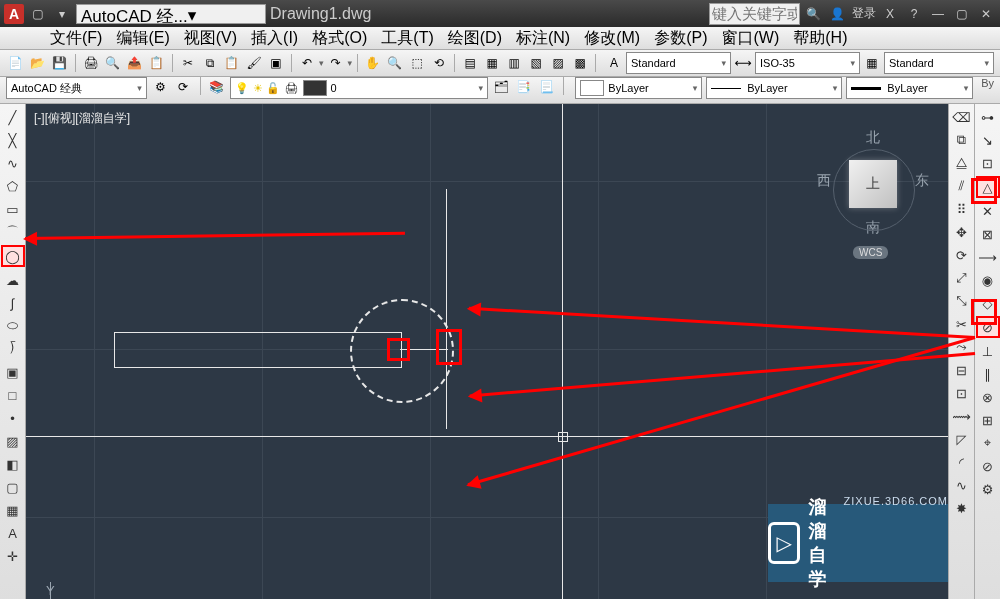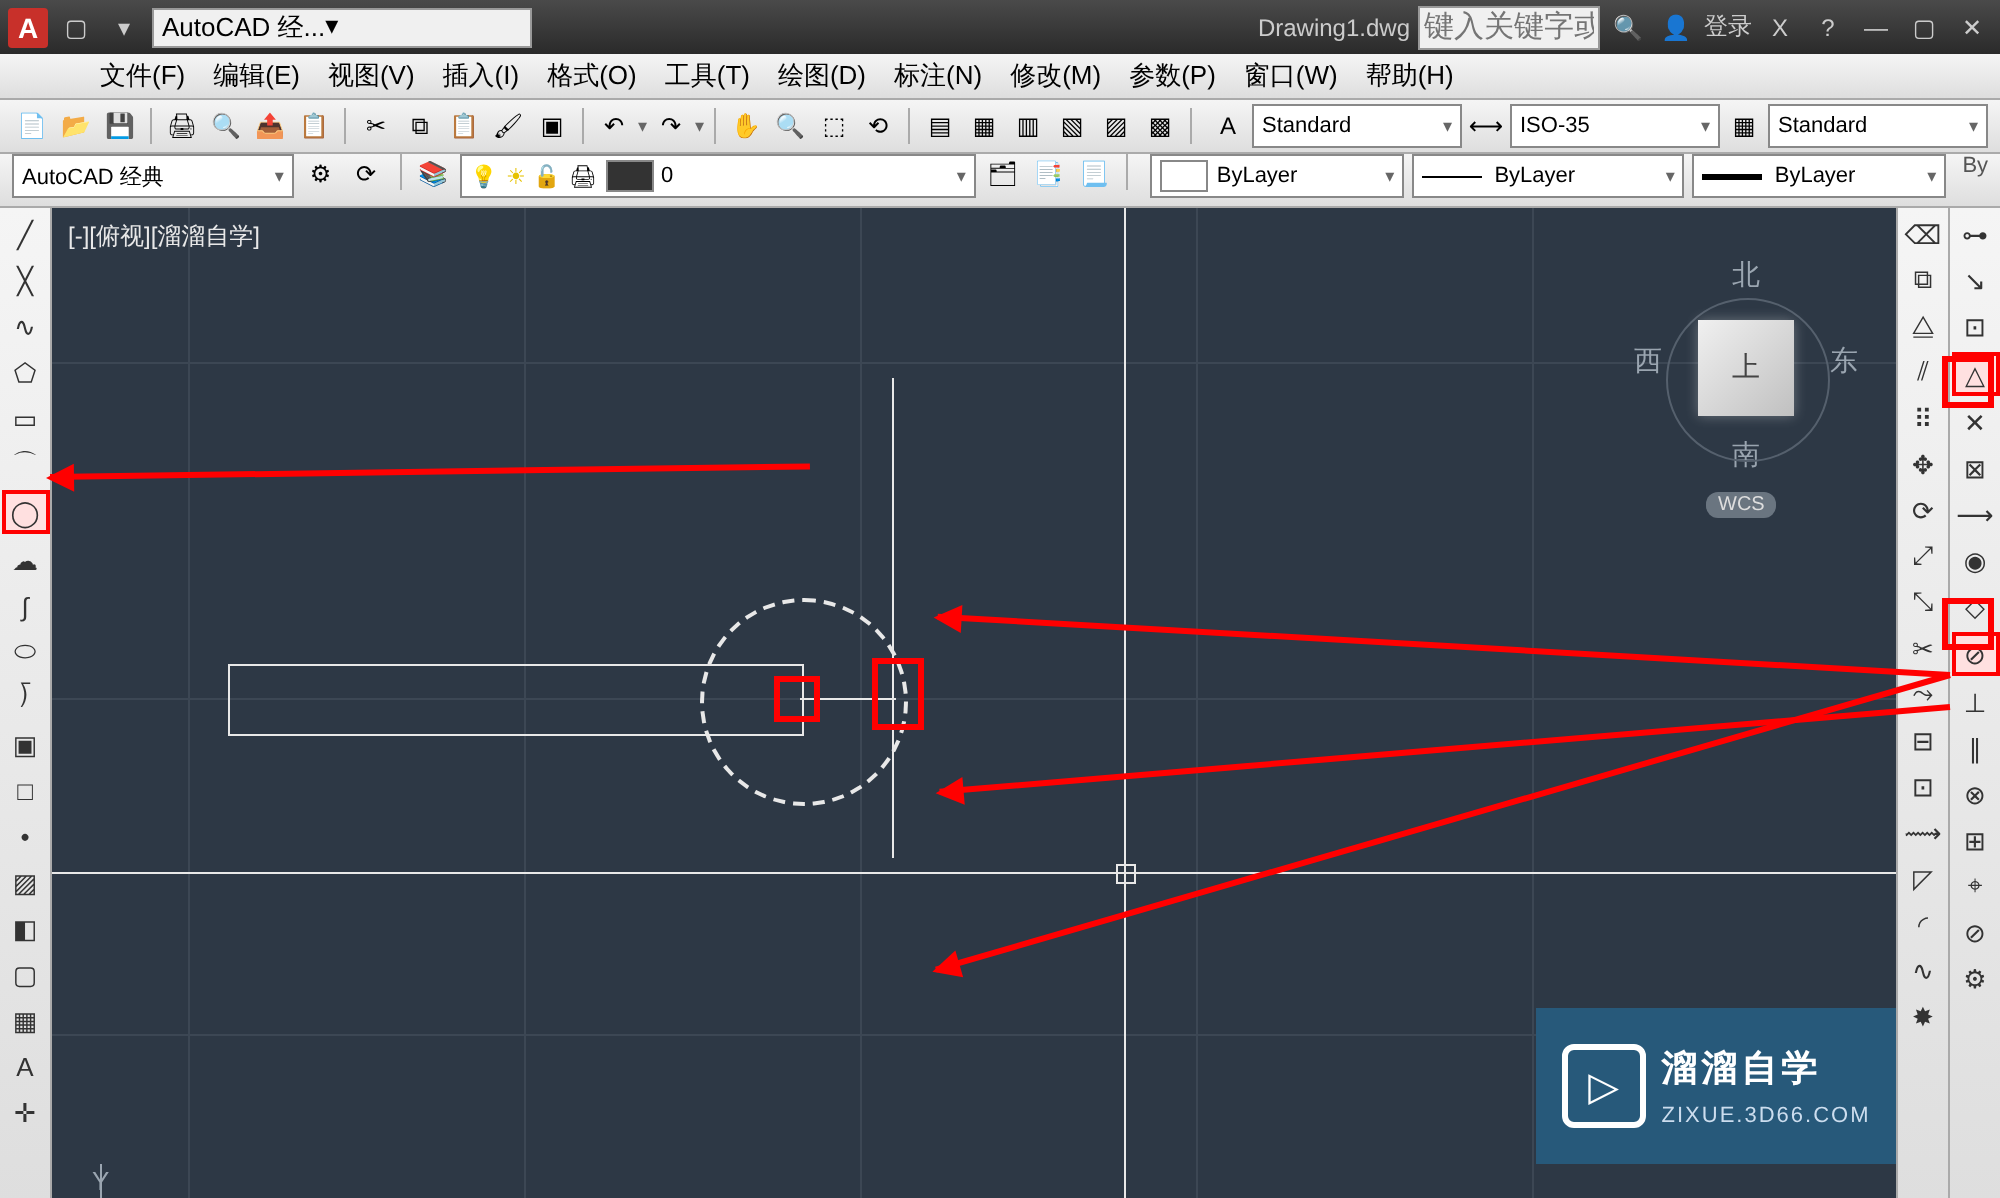--- a/index.html
+++ b/index.html
@@ -1,23 +1,23 @@
 <!DOCTYPE html>
 <html><head>
 <meta charset="utf-8">
 <style>
 html,body{margin:0;padding:0;width:1000px;height:599px;overflow:hidden;font-family:"Microsoft YaHei",SimSun,Arial,sans-serif;font-size:12px;background:#e8e8e8;color:#000}
 .titlebar{height:27px;background:linear-gradient(to bottom,#4a4a4a,#2a2a2a);display:flex;align-items:center;padding:0 4px;gap:4px}
 .app-logo{width:20px;height:20px;background:#c8302a;border-radius:2px;display:flex;align-items:center;justify-content:center;color:#fff;font-weight:bold;font-size:14px}
-.title-combo{width:180px;height:18px;background:#f0f0f0;border:1px solid #999;font-size:13px;display:flex;align-items:flex-start;padding:0 4px}
-.title-bg{flex:1;color:#ccc;text-align:right;font-size:12px}
+.title-combo{width:180px;height:18px;background:#f0f0f0;border:1px solid #999;font-size:17px;display:flex;align-items:flex-start;padding:0 4px}
+.title-bg{flex:1;color:#ccc;text-align:left;font-size:16px}
 .title-search{width:85px;height:18px;background:#f0f0f0;border:1px solid #999;font-size:15px}
 .title-btn{width:20px;height:20px;display:flex;align-items:center;justify-content:center;color:#ccc}
 .menubar{height:22px;background:linear-gradient(to bottom,#f5f5f5,#dedede);display:flex;align-items:center;padding:0 44px;gap:2px;border-bottom:1px solid #aaa}
-.menu-item{padding:2px 6px;font-size:13px}
+.menu-item{padding:2px 6px;font-size:16px}
 .toolbar{height:26px;background:linear-gradient(to bottom,#f5f5f5,#dedede);display:flex;align-items:center;padding:0 6px;gap:2px;border-bottom:1px solid #aaa}
 .tb-btn{width:18px;height:18px;display:flex;align-items:center;justify-content:center;border:1px solid transparent}
 .tb-sep{width:1px;height:18px;background:#aaa;margin:0 3px}
 .tb-combo{height:20px;border:1px solid #888;background:#fff;padding:0 4px;display:flex;align-items:center;justify-content:space-between;font-size:11px}
 .tb-combo .arrow{color:#666;font-size:9px}
 .toolbar2{height:26px;background:linear-gradient(to bottom,#f5f5f5,#dedede);display:flex;align-items:flex-start;padding:0 6px;gap:4px;border-bottom:1px solid #aaa}
 .workspace{position:relative;height:498px;display:flex}
 .side-tool{width:25px;background:linear-gradient(to bottom,#f5f5f5,#dedede);border-right:1px solid #aaa;display:flex;flex-direction:column;padding:3px 0;gap:3px;align-items:center}
 .side-tool.right{border-right:none;border-left:1px solid #aaa}
 .st-btn{width:20px;height:18px;display:flex;align-items:center;justify-content:center;border:1px solid transparent;font-size:13px;color:#333}
@@ -38,21 +38,21 @@
 .cross-v{position:absolute;top:0;bottom:0;width:1px;background:#e8e8e8}
 .pickbox{position:absolute;width:8px;height:8px;border:1px solid #e8e8e8}
 .rect-draw{position:absolute;border:1px solid #e8e8e8}
 .circle-draw{position:absolute;border:2px dashed #e8e8e8;border-radius:50%}
 .red-box{position:absolute;border:3px solid #ff0000}
 .red-arrow{position:absolute;background:#ff0000;height:3px}
 .red-arrow::after{content:"";position:absolute;right:-2px;top:-5px;border-left:14px solid #ff0000;border-top:7px solid transparent;border-bottom:7px solid transparent}
 .red-arrow.rev::after{right:auto;left:-2px;border-left:none;border-right:14px solid #ff0000}
 .watermark{position:absolute;bottom:20px;right:0;width:180px;height:78px;background:#27597a;display:flex;align-items:center;justify-content:center;gap:8px}
 .wm-icon{width:36px;height:36px;border:3px solid #fff;border-radius:6px;display:flex;align-items:center;justify-content:center;color:#fff;font-size:20px}
-.wm-text{display:flex;flex-direction:column;gap:6px}
+.wm-text{display:flex;gap:6px}
 .wm-title{color:#fff;font-size:18px;font-weight:bold;letter-spacing:2px}
 .wm-sub{color:#cde;font-size:11px;letter-spacing:1px}
 .layer-sw{width:22px;height:14px;background:#333;border:1px solid #888}
 .ltype-sw{width:30px;height:1px;background:#000}
 .lwt-sw{width:30px;height:3px;background:#000}
 </style>
 </head>
 <body>
 
 <div class="titlebar">

